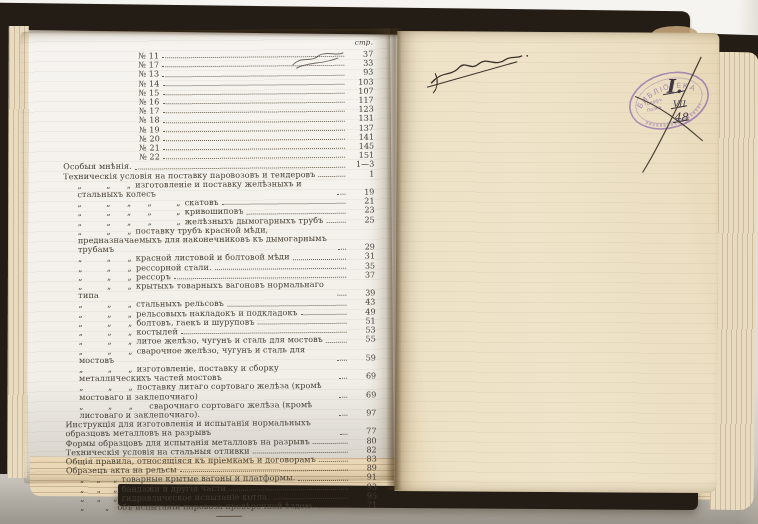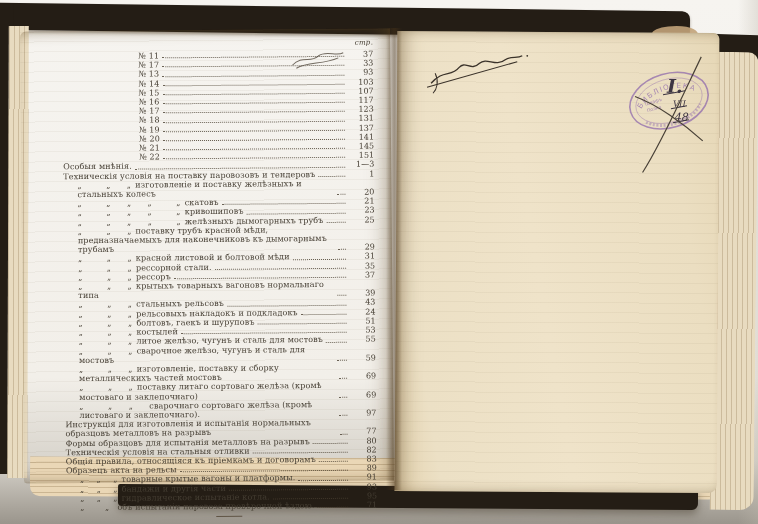--- a/index.html
+++ b/index.html
@@ -178,21 +178,21 @@
             <span class="toc-page">1—3</span>
           </div>
           <div class="toc-row" style="padding-left: 0px;">
             <span class="toc-label">Техническія условія на поставку паровозовъ и тендеровъ</span>
             <span class="leader"></span>
             <span class="toc-page">1</span>
           </div>
           <div class="toc-row" style="padding-left: 14px;">
             <span class="toc-label">„   „  „ изготовленіе и поставку желѣзныхъ и стальныхъ колесъ</span>
             <span class="leader"></span>
-            <span class="toc-page">20</span>
+            <span class="toc-page">19</span>
           </div>
           <div class="toc-row" style="padding-left: 14px;">
             <span class="toc-label">„   „  „  „   „ скатовъ</span>
             <span class="leader"></span>
             <span class="toc-page">21</span>
           </div>
           <div class="toc-row" style="padding-left: 14px;">
             <span class="toc-label">„   „  „  „   „ кривошиповъ</span>
             <span class="leader"></span>
             <span class="toc-page">23</span>
@@ -228,21 +228,21 @@
             <span class="toc-page">39</span>
           </div>
           <div class="toc-row" style="padding-left: 14px;">
             <span class="toc-label">„   „  „ стальныхъ рельсовъ</span>
             <span class="leader"></span>
             <span class="toc-page">43</span>
           </div>
           <div class="toc-row" style="padding-left: 14px;">
             <span class="toc-label">„   „  „ рельсовыхъ накладокъ и подкладокъ</span>
             <span class="leader"></span>
-            <span class="toc-page">24</span>
+            <span class="toc-page">49</span>
           </div>
           <div class="toc-row" style="padding-left: 14px;">
             <span class="toc-label">„   „  „ болтовъ, гаекъ и шуруповъ</span>
             <span class="leader"></span>
             <span class="toc-page">51</span>
           </div>
           <div class="toc-row" style="padding-left: 14px;">
             <span class="toc-label">„   „  „ костылей</span>
             <span class="leader"></span>
             <span class="toc-page">53</span>

